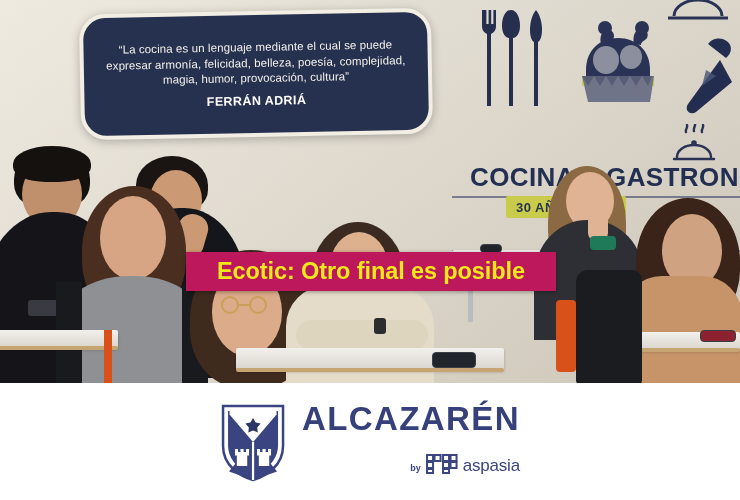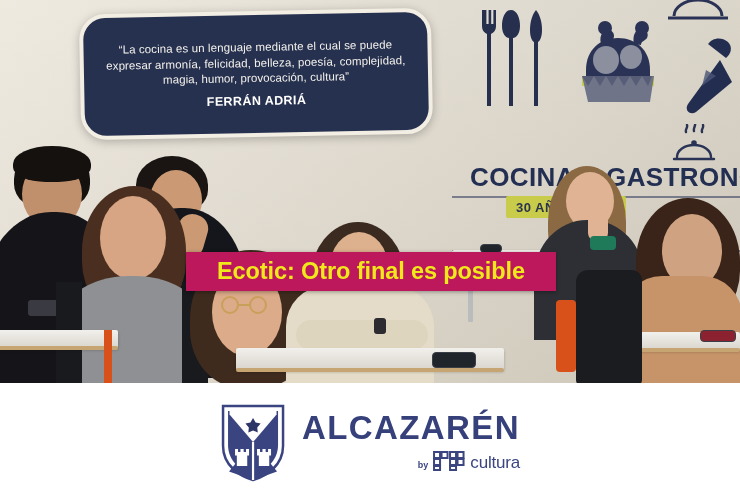--- a/index.html
+++ b/index.html
@@ -100,35 +100,35 @@
     white-space:nowrap;
   }
 
   
   .logostrip{
     position:absolute; left:0; top:383px; width:740px; height:117px;
     background:#ffffff;
   }
   .logowrap{
     position:absolute; left:50%; top:50%; transform:translate(-50%,-50%);
-    display:flex; align-items:center; gap:16px;
+    display:flex; align-items:flex-start; gap:16px;
   }
   .shield{ width:66px; height:80px; flex:none; }
   .brand{ display:flex; flex-direction:column; }
   .brand .name{
     font-size:33px; font-weight:bold; color:#36407a; letter-spacing:1.4px;
     line-height:1; font-family:"Liberation Sans", sans-serif;
   }
   .brand .sub{
     font-size:13px; color:#3b4580; letter-spacing:1.9px; margin-top:5px;
     line-height:1;
   }
   .byline{
     display:flex; align-items:flex-end; justify-content:flex-end;
-    gap:4px; margin-top:6px;
+    gap:4px; margin-top:18px;
   }
   .byline .by{ font-size:9px; font-weight:bold; color:#3b4580; margin-bottom:2px;}
   .byline .fp{ width:34px; height:22px; }
   .byline .aspasia{
     font-size:17px; color:#3b4580; letter-spacing:-.2px; line-height:1;
     margin-bottom:1px;
   }
 </style>
 </head>
 <body>
@@ -289,19 +289,19 @@
               <rect x="9.5" y="2" width="6" height="6"></rect>
               <rect x="2" y="9" width="6" height="6"></rect>
               <rect x="2" y="16" width="6" height="4"></rect>
               <rect x="18" y="2" width="6" height="6"></rect>
               <rect x="25.5" y="2" width="6" height="6"></rect>
               <rect x="18" y="9" width="6" height="6"></rect>
               <rect x="25.5" y="9" width="6" height="6"></rect>
               <rect x="18" y="16" width="6" height="4"></rect>
             </g>
           </svg>
-          <span class="aspasia">cultura</span>
+          <span class="aspasia">aspasia</span>
         </div>
       </div>
     </div>
   </div>
 
 </div>
 
 </body></html>

